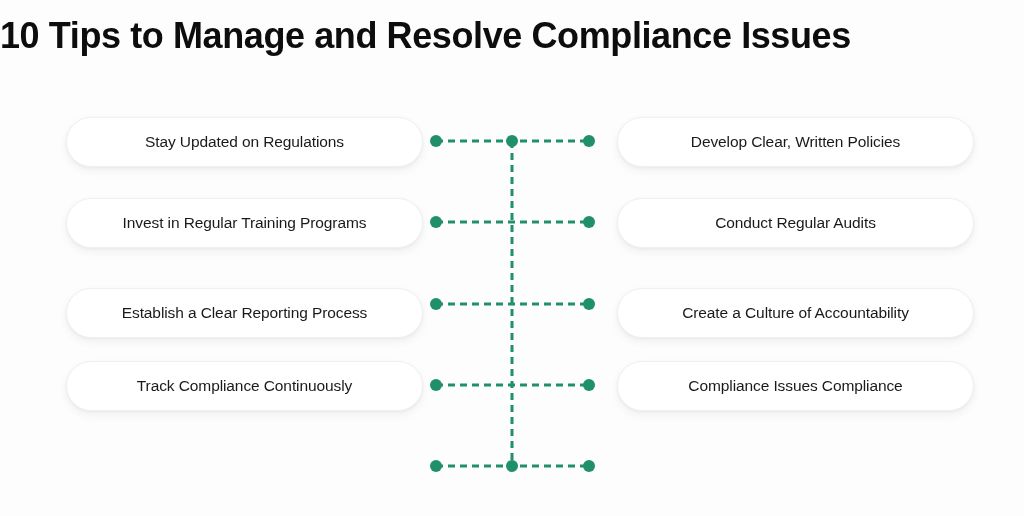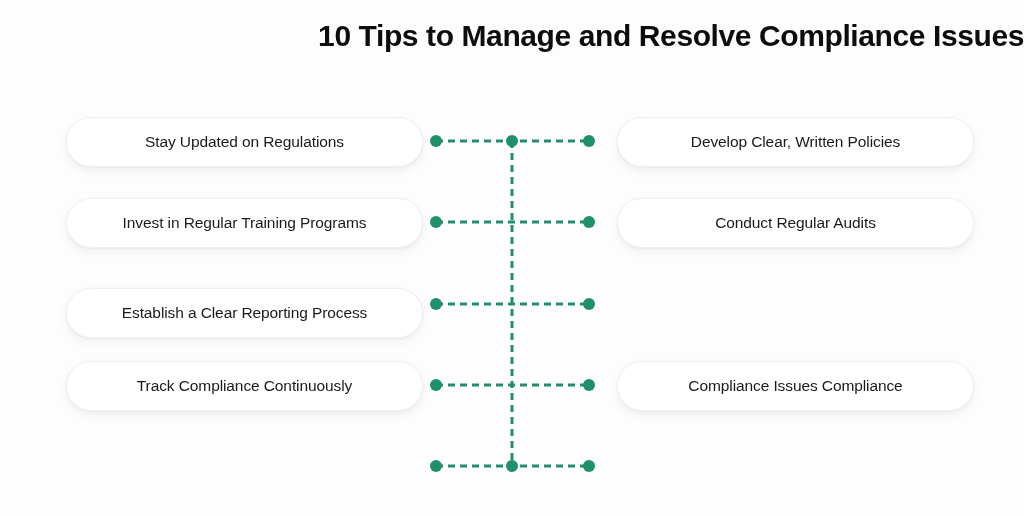--- a/index.html
+++ b/index.html
@@ -21,22 +21,22 @@
     width: 1024px;
     height: 516px;
   }
 
   
   .title {
     position: absolute;
     top: 16px;
     left: 0;
     width: 1024px;
-    text-align: right;
-    font-size: 30px;
+    text-align: left;
+    font-size: 36px;
     font-weight: 700;
     letter-spacing: -0.4px;
     color: #0d0d0d;
     line-height: 40px;
     white-space: nowrap;
   }
 
   
   .rows {
     position: absolute;
@@ -149,20 +149,23 @@
       </div>
       <div class="pill pill-right">
         <span class="pill-label">Conduct Regular Audits</span>
       </div>
     </div>
 
     <div class="row" style="top:288px;">
       <div class="pill pill-left">
         <span class="pill-label">Establish a Clear Reporting Process</span>
       </div>
+      <div class="pill pill-right">
+        <span class="pill-label">Create a Culture of Accountability</span>
+      </div>
     </div>
 
     <div class="row" style="top:361px;">
       <div class="pill pill-left">
         <span class="pill-label">Track Compliance Continuously</span>
       </div>
       <div class="pill pill-right">
         <span class="pill-label">Compliance Issues Compliance</span>
       </div>
     </div>

